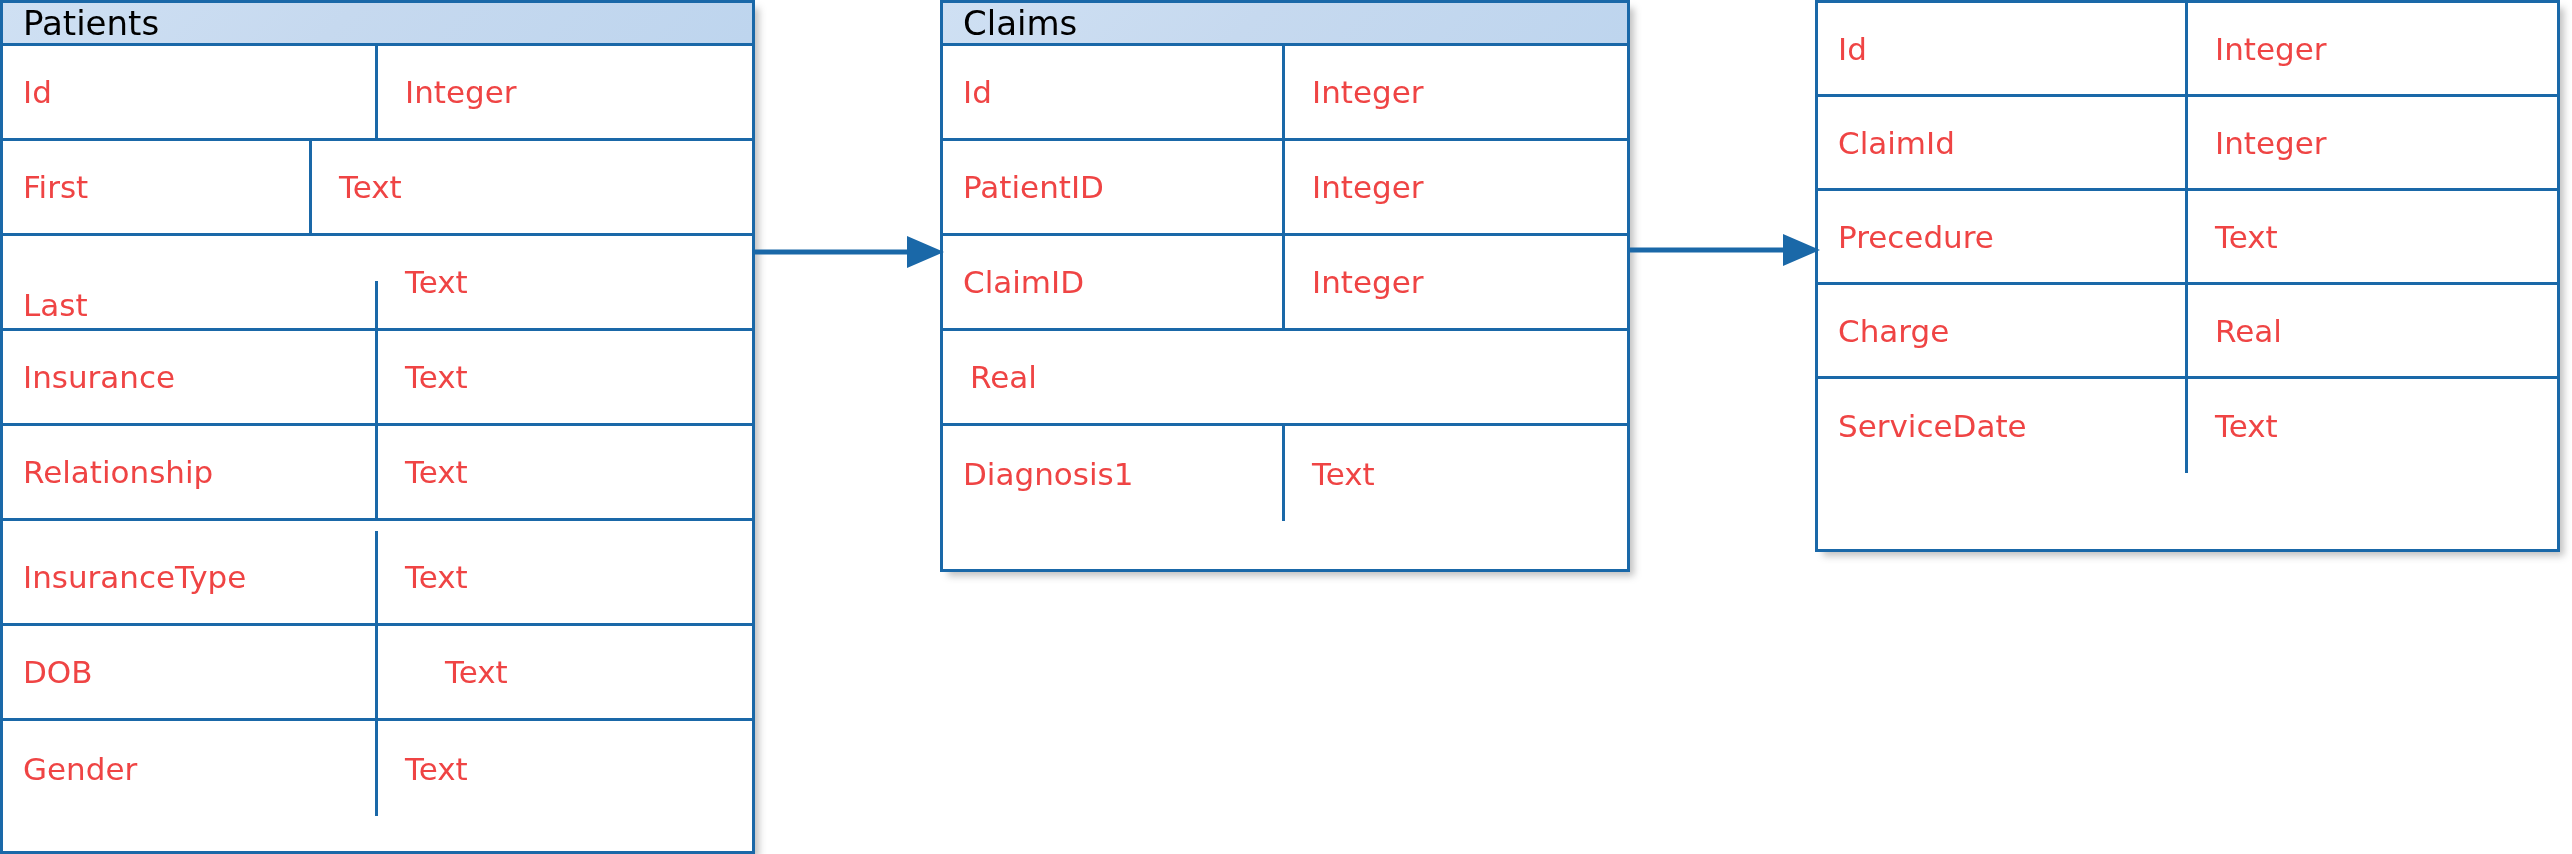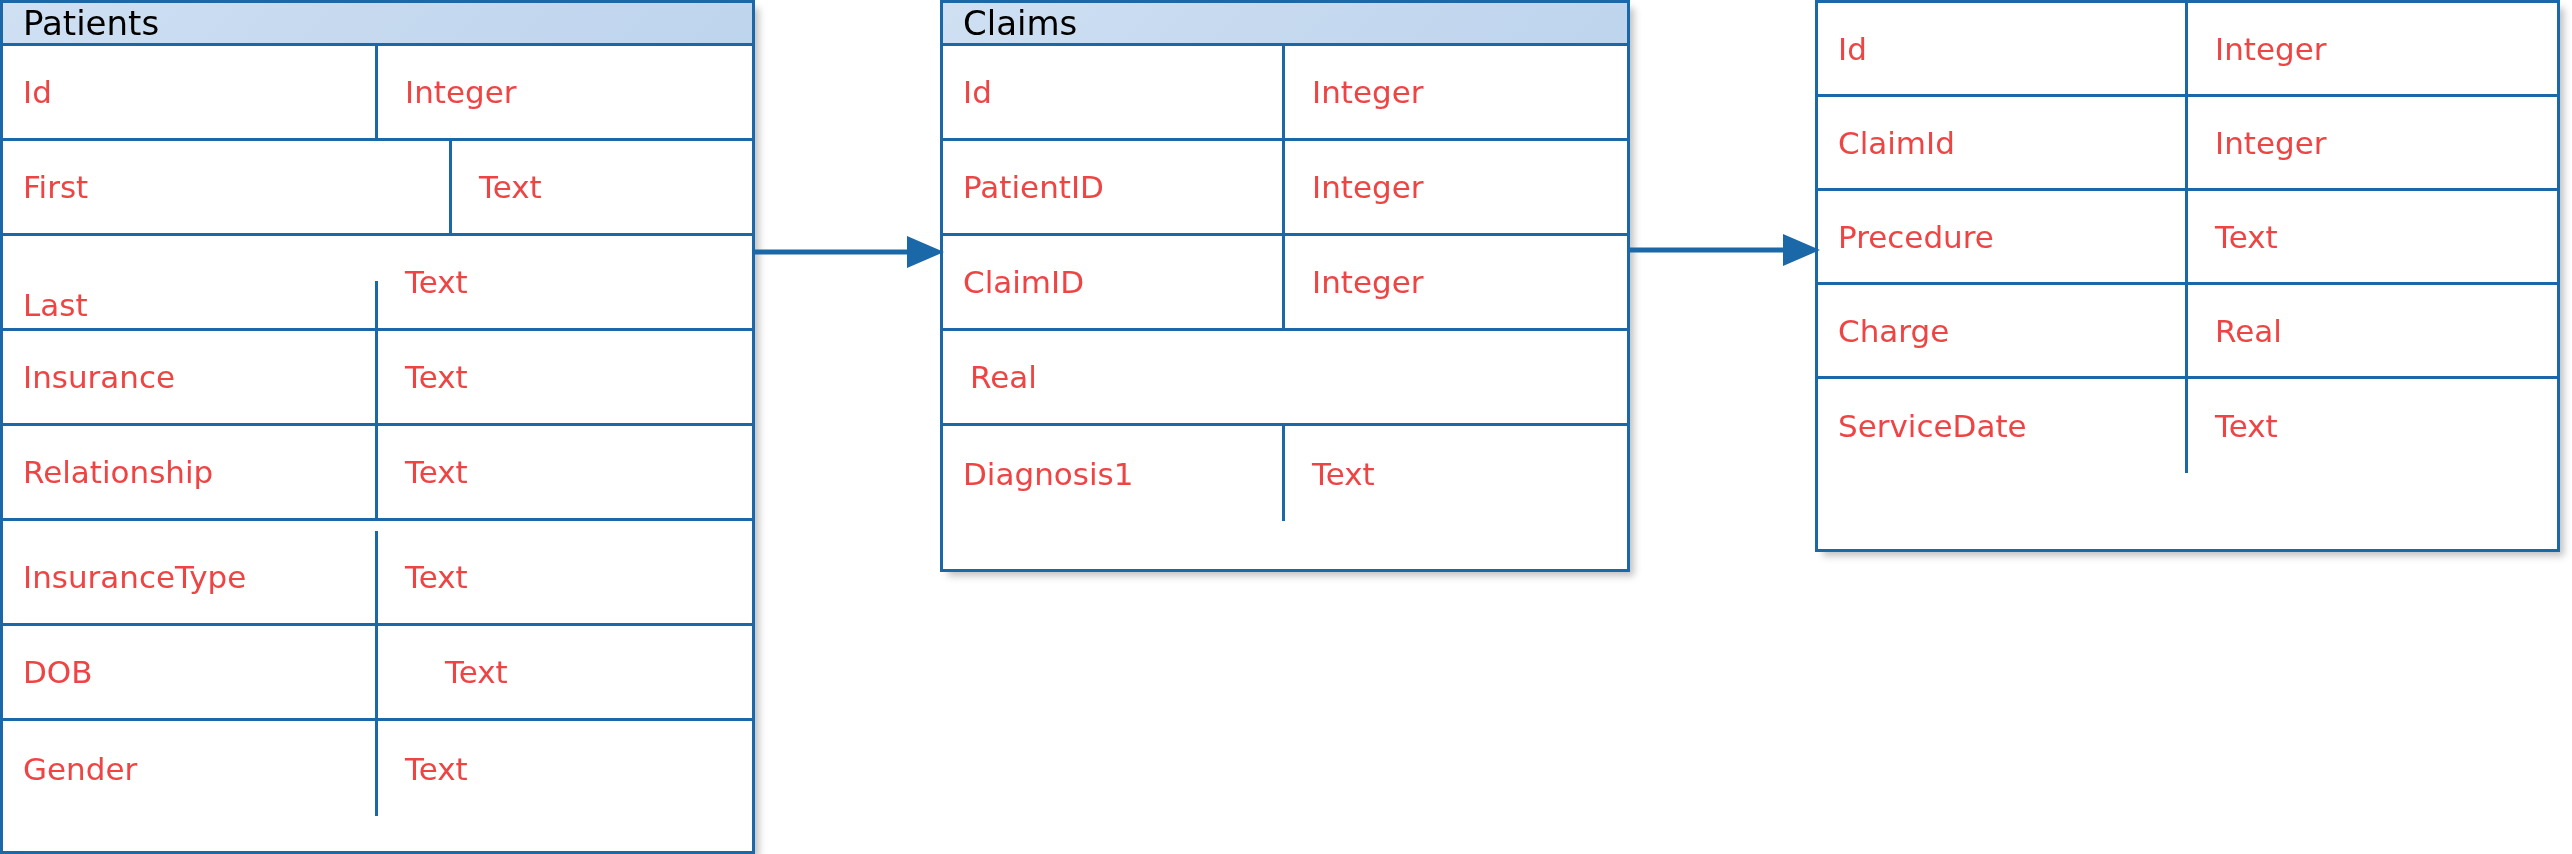--- a/index.html
+++ b/index.html
@@ -91,21 +91,21 @@
   <div class="entity" style="left:0px; top:0px; width:755px; height:854px;">
     <div class="entity-header align-left">
       <span class="entity-title">Patients</span>
     </div>
     <div class="entity-rows">
       <div class="row" style="height:95px;">
         <div class="cell cell-name" style="width:375px;">Id</div>
         <div class="cell cell-type" style="flex:1;">Integer</div>
       </div>
       <div class="row" style="height:95px;">
-        <div class="cell cell-name" style="width:449px;text-align:center;">First</div>
+        <div class="cell cell-name" style="width:309px;text-align:center;">First</div>
         <div class="cell cell-type" style="flex:1;">Text</div>
       </div>
       <div class="row" style="height:95px;">
         <div class="cell cell-name" style="width:375px;margin-top:45px;">Last</div>
         <div class="cell cell-type" style="flex:1;">Text</div>
       </div>
       <div class="row" style="height:95px;">
         <div class="cell cell-name" style="width:375px;">Insurance</div>
         <div class="cell cell-type" style="flex:1;">Text</div>
       </div>

